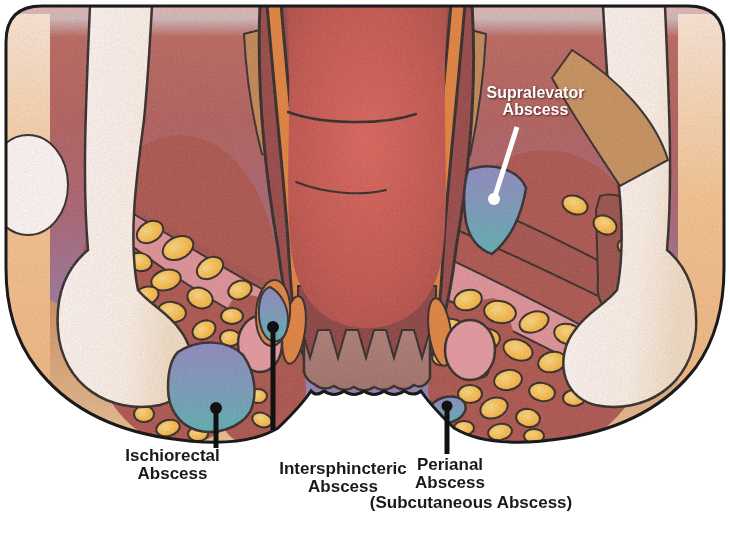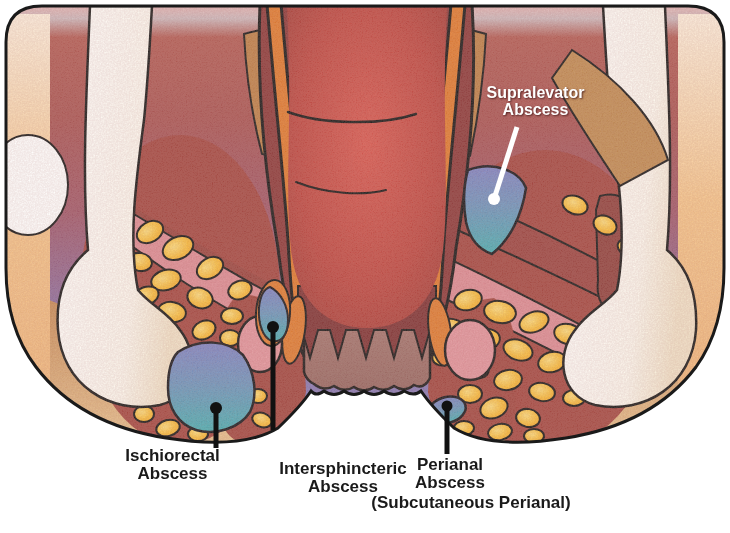--- a/index.html
+++ b/index.html
@@ -212,16 +212,16 @@
 <div class="lbl lbl-dark" style="left:261px;top:432px;width:164px;margin-top:28px;">
   <span class="lbl-line">Intersphincteric</span>
   <span class="lbl-line">Abscess</span>
 </div>
 
 <div class="lbl lbl-dark" style="left:375px;top:456px;width:150px;">
   <span class="lbl-line">Perianal</span>
   <span class="lbl-line">Abscess</span>
 </div>
 <div class="lbl lbl-dark" style="left:366px;top:494px;width:210px;">
-  <span class="lbl-line">(Subcutaneous Perianal)</span>
+  <span class="lbl-line">(Subcutaneous Abscess)</span>
 </div>
 
 </div>
 
 </body></html>

